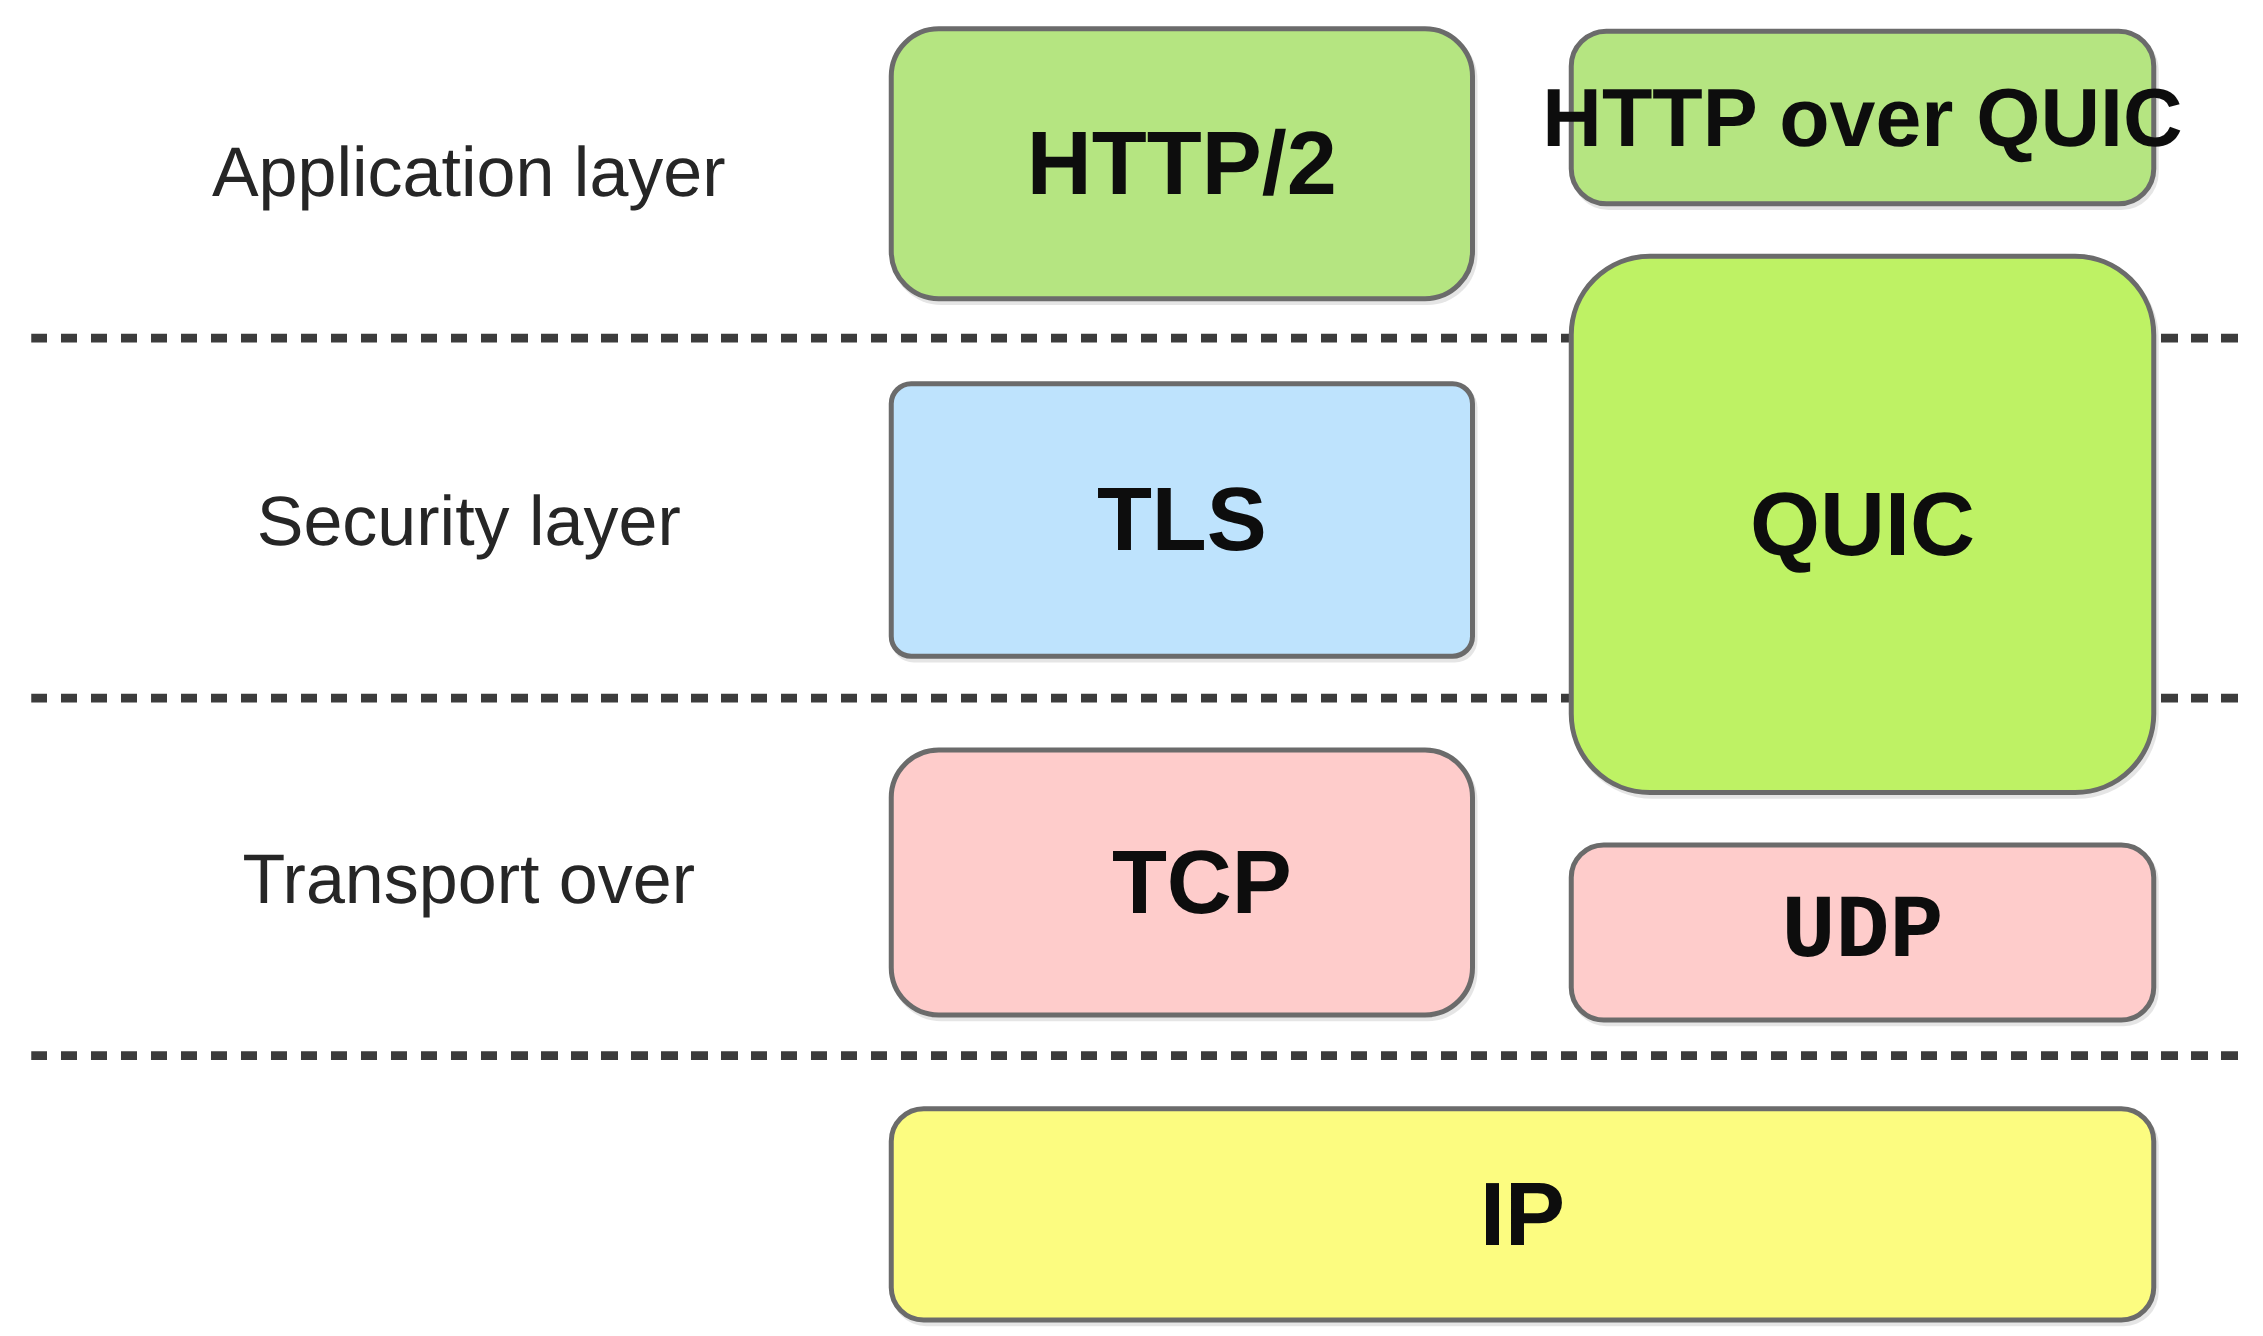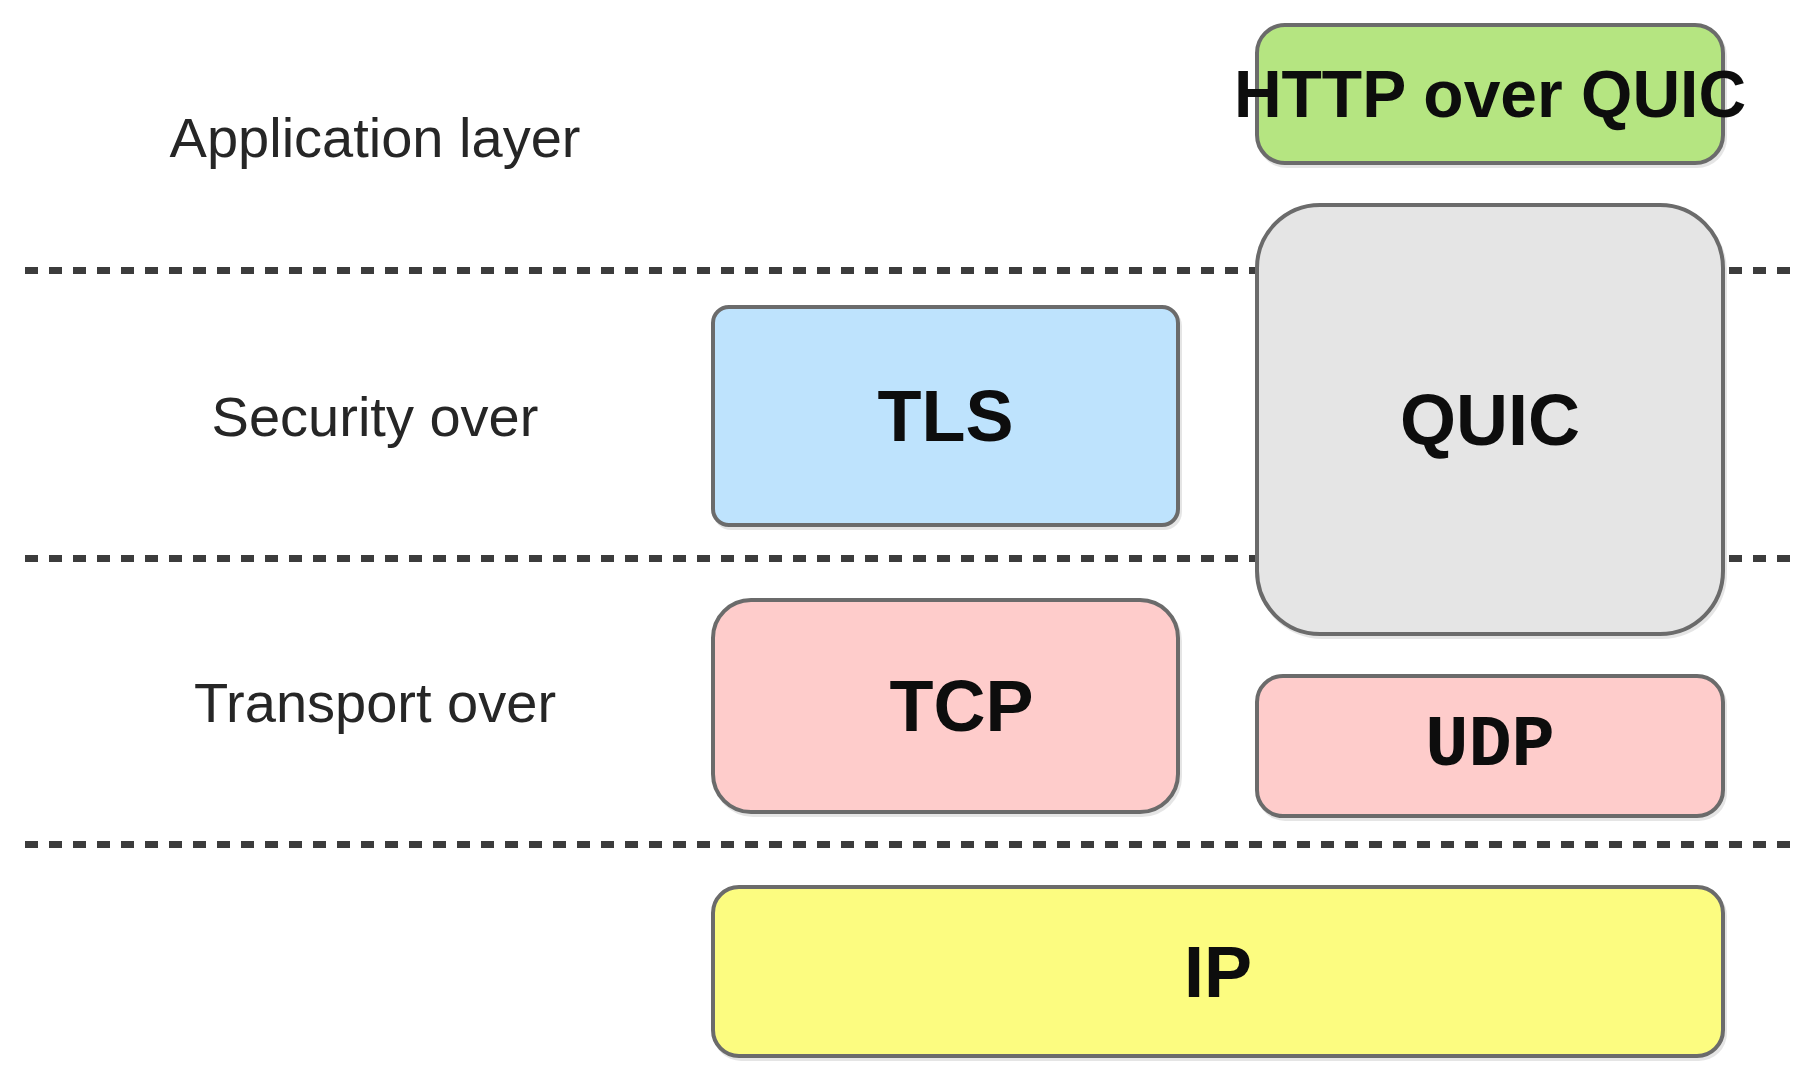--- a/index.html
+++ b/index.html
@@ -80,29 +80,32 @@
 </head>
 <body>
 
 <div class="canvas" style="--dash-color: #3c3c3c; --border-color: #6b6b6b; --label-color: #262626; --text-color: #0d0d0d; background-color: rgb(255, 255, 255);">
 
   <div class="divider divider-1"></div>
   <div class="divider divider-2"></div>
   <div class="divider divider-3"></div>
 
   <div class="layer-label label-application">Application layer</div>
-  <div class="layer-label label-security">Security over</div>
+  <div class="layer-label label-security">Security layer</div>
   <div class="layer-label label-transport">Transport over</div>
 
+  <div class="box box-http2" style="background-color: rgb(181, 229, 129);">
+    <span>HTTP/2</span>
+  </div>
 
   <div class="box box-hoq" style="background-color: rgb(181, 229, 129);">
     <span>HTTP over QUIC</span>
   </div>
 
-  <div class="box box-quic" style="background-color: #e5e5e5;">
+  <div class="box box-quic" style="background-color: #bef264;">
     <span>QUIC</span>
   </div>
 
   <div class="box box-tls" style="background-color: rgb(190, 227, 253);">
     <span>TLS</span>
   </div>
 
   <div class="box box-tcp" style="background-color: rgb(254, 204, 203); padding-left: 32px;">
     <span>TCP</span>
   </div>

